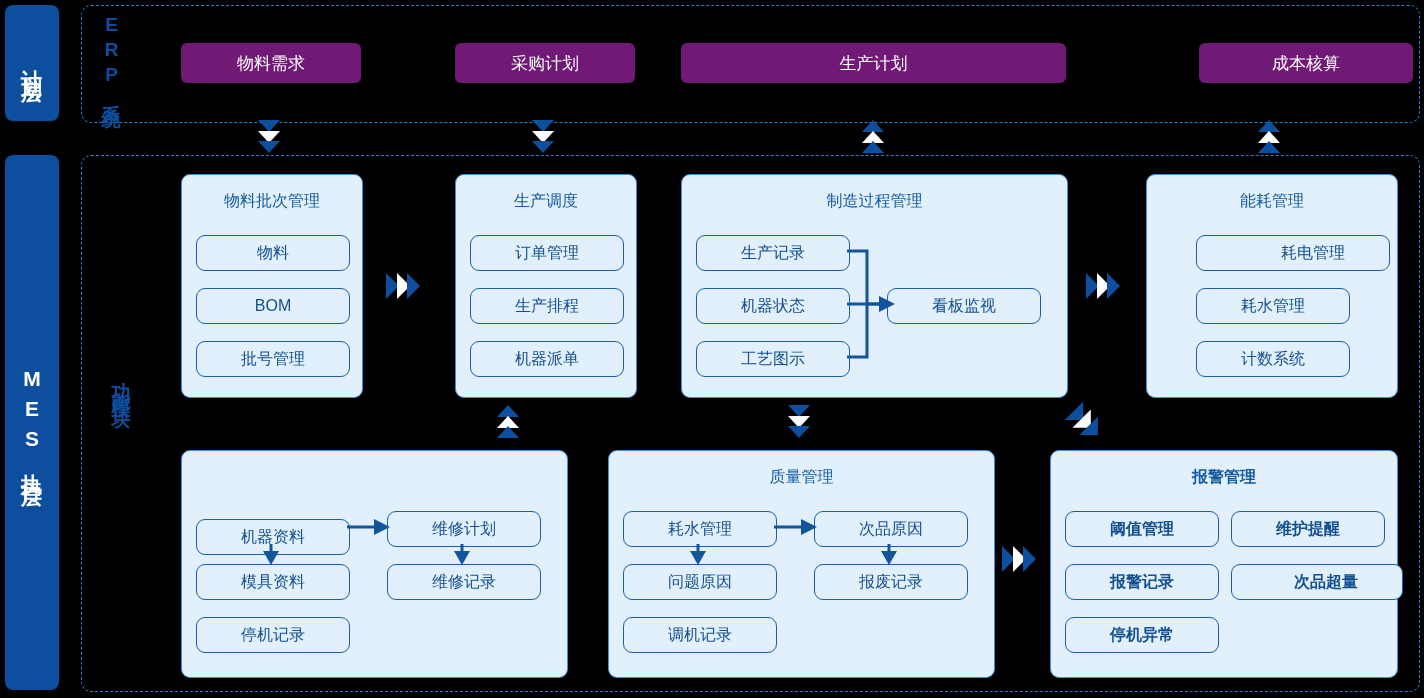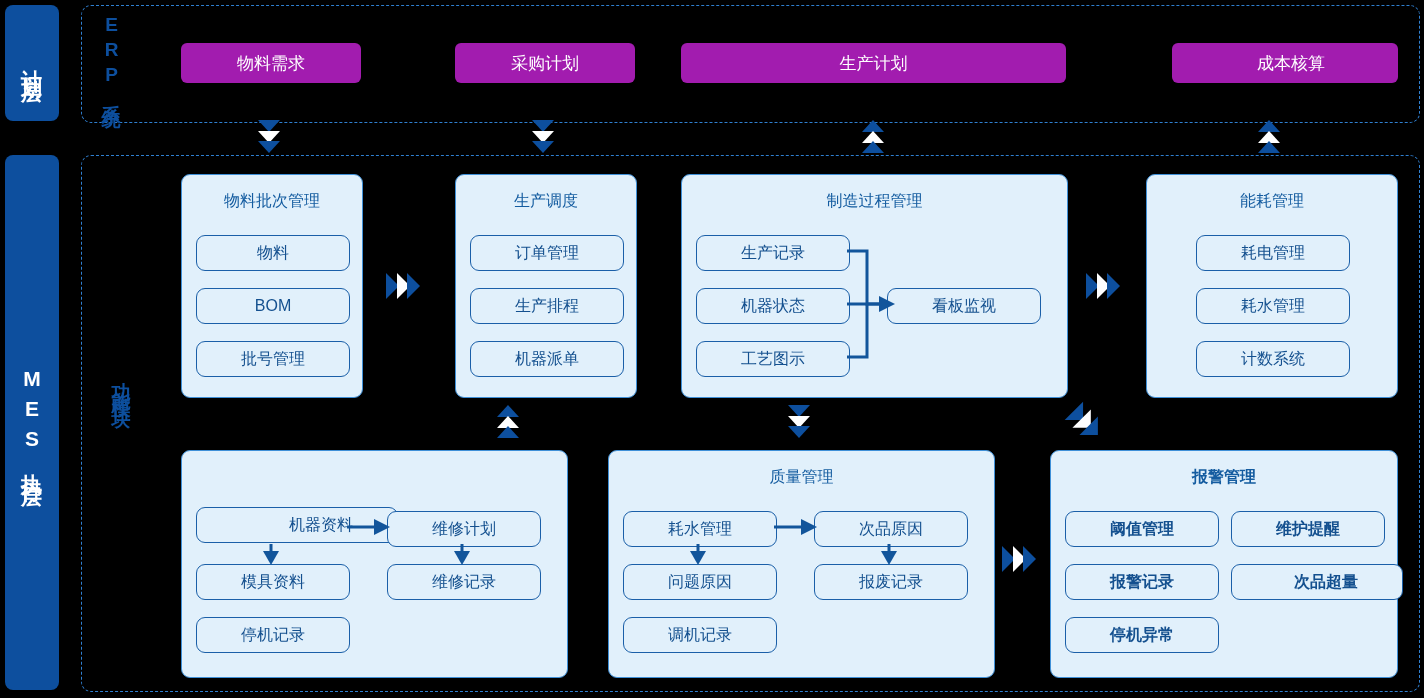--- a/index.html
+++ b/index.html
@@ -21,21 +21,21 @@
   #sec-mes{left:81px;top:155px;width:1337px;height:535px;}
 
   
   .sec-caption{position:absolute;writing-mode:vertical-rl;text-orientation:upright;
                color:#0d4f9e;font-weight:bold;font-size:19px;letter-spacing:4px;
                line-height:1;}
   #cap-erp{left:102px;top:14px;}
   #cap-mes{left:112px;top:366px;letter-spacing:9px;}
 
   
-  .erp-pill{position:absolute;background:#a21caf;border-radius:6px;
+  .erp-pill{position:absolute;background:#701a75;border-radius:6px;
             display:flex;align-items:center;justify-content:center;
             color:#fff;font-size:17px;top:43px;height:40px;}
 
   
   .module{position:absolute;background:#e1f0fb;border:1.3px solid #3f90d8;
           border-radius:9px;}
   .module-title{position:absolute;left:0;right:0;top:16px;text-align:center;
                 color:#145ca0;font-size:16px;}
 
   
@@ -76,21 +76,21 @@
 <div class="dashed-box" id="sec-erp"></div>
 <div class="dashed-box" id="sec-mes"></div>
 
 <div class="sec-caption" id="cap-erp">ERP系统</div>
 <div class="sec-caption" id="cap-mes">功能模块</div>
 
 <div id="erp-host">
     <div class="erp-pill" style="left: 181px; width: 180px;">物料需求</div>
     <div class="erp-pill" style="left: 455px; width: 180px;">采购计划</div>
     <div class="erp-pill" style="left: 681px; width: 385px;">生产计划</div>
-    <div class="erp-pill" style="left: 1172px; width: 214px; padding-left: 12px;">成本核算</div>
+    <div class="erp-pill" style="left: 1199px; width: 214px;">成本核算</div>
   </div>
 
 <div id="module-host">
     <div class="module" style="left: 181px; top: 174px; width: 180px; height: 222px;">
       <div class="module-title">物料批次管理</div>
       <div class="sub" style="left: 14px; top: 60px; width: 152px;">物料</div>
       <div class="sub" style="left: 14px; top: 113px; width: 152px;">BOM</div>
       <div class="sub" style="left: 14px; top: 166px; width: 152px;">批号管理</div>
     </div>
     <div class="module" style="left: 455px; top: 174px; width: 180px; height: 222px;">
@@ -101,26 +101,26 @@
     </div>
     <div class="module" style="left: 681px; top: 174px; width: 385px; height: 222px;">
       <div class="module-title">制造过程管理</div>
       <div class="sub" style="left: 14px; top: 60px; width: 152px;">生产记录</div>
       <div class="sub" style="left: 14px; top: 113px; width: 152px;">机器状态</div>
       <div class="sub" style="left: 14px; top: 166px; width: 152px;">工艺图示</div>
       <div class="sub" style="left: 205px; top: 113px; width: 152px;">看板监视</div>
     </div>
     <div class="module" style="left: 1146px; top: 174px; width: 250px; height: 222px;">
       <div class="module-title">能耗管理</div>
-      <div class="sub" style="left: 49px; top: 60px; width: 152px;">耗电管理</div>
+      <div class="sub" style="left: 49px; top: 60px; width: 152px; padding-left: 40px;">耗电管理</div>
       <div class="sub" style="left: 49px; top: 113px; width: 152px;">耗水管理</div>
       <div class="sub" style="left: 49px; top: 166px; width: 152px;">计数系统</div>
     </div>
     <div class="module" style="left: 181px; top: 450px; width: 385px; height: 226px;">
-      <div class="sub" style="left: 14px; top: 56px; width: 152px; padding-left: 48px;">机器资料</div>
+      <div class="sub" style="left: 14px; top: 68px; width: 152px;">机器资料</div>
       <div class="sub" style="left: 14px; top: 113px; width: 152px;">模具资料</div>
       <div class="sub" style="left: 14px; top: 166px; width: 152px;">停机记录</div>
       <div class="sub" style="left: 205px; top: 60px; width: 152px;">维修计划</div>
       <div class="sub" style="left: 205px; top: 113px; width: 152px;">维修记录</div>
     </div>
     <div class="module" style="left: 608px; top: 450px; width: 385px; height: 226px;">
       <div class="module-title">质量管理</div>
       <div class="sub" style="left: 14px; top: 60px; width: 152px;">耗水管理</div>
       <div class="sub" style="left: 14px; top: 113px; width: 152px;">问题原因</div>
       <div class="sub" style="left: 14px; top: 166px; width: 152px;">调机记录</div>

